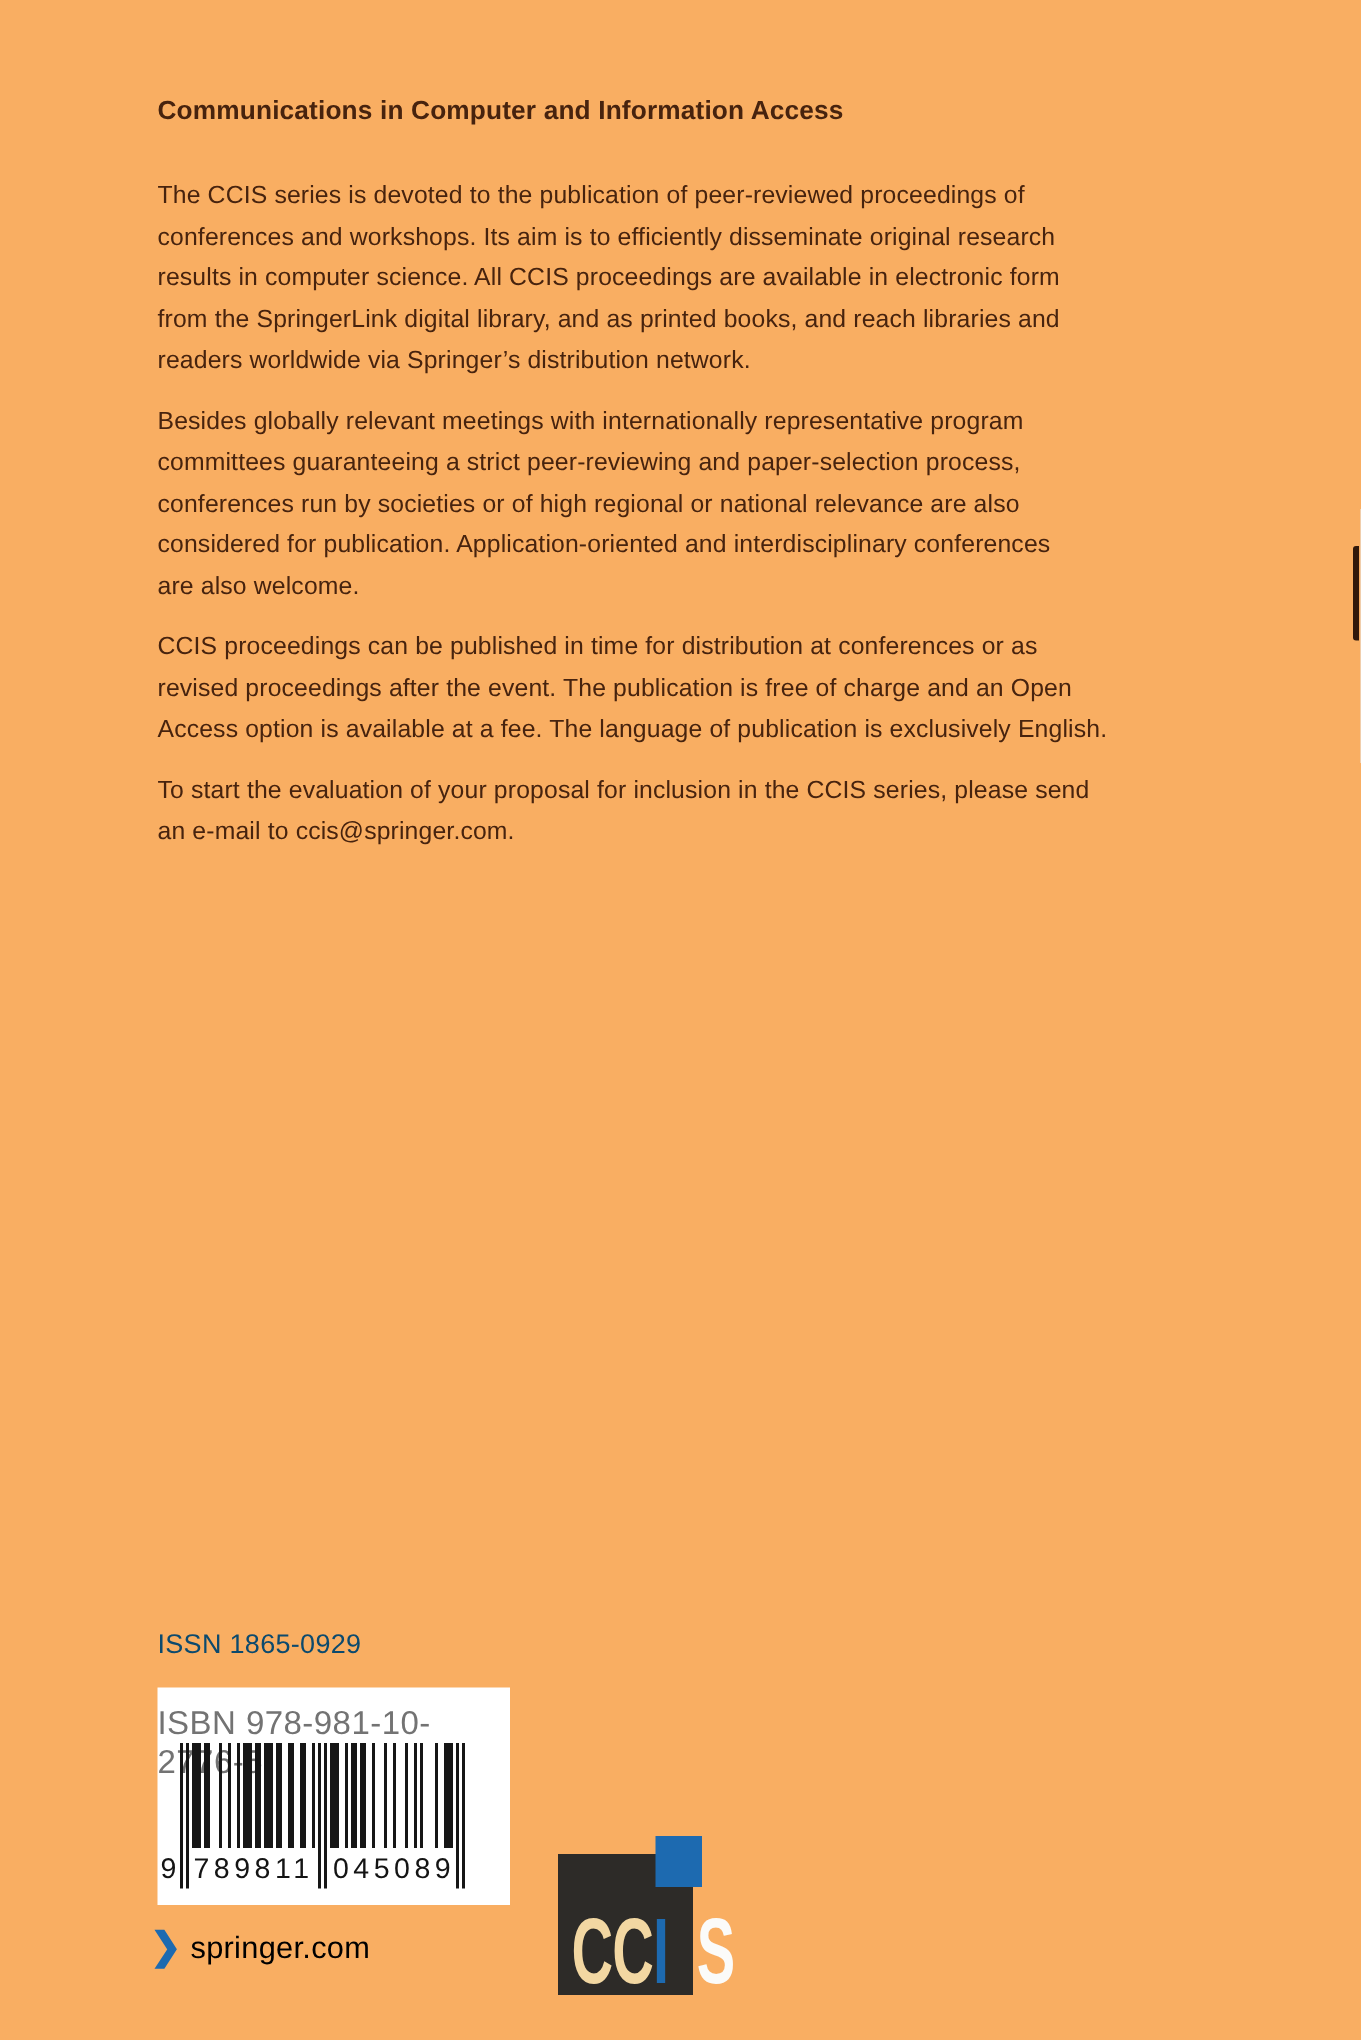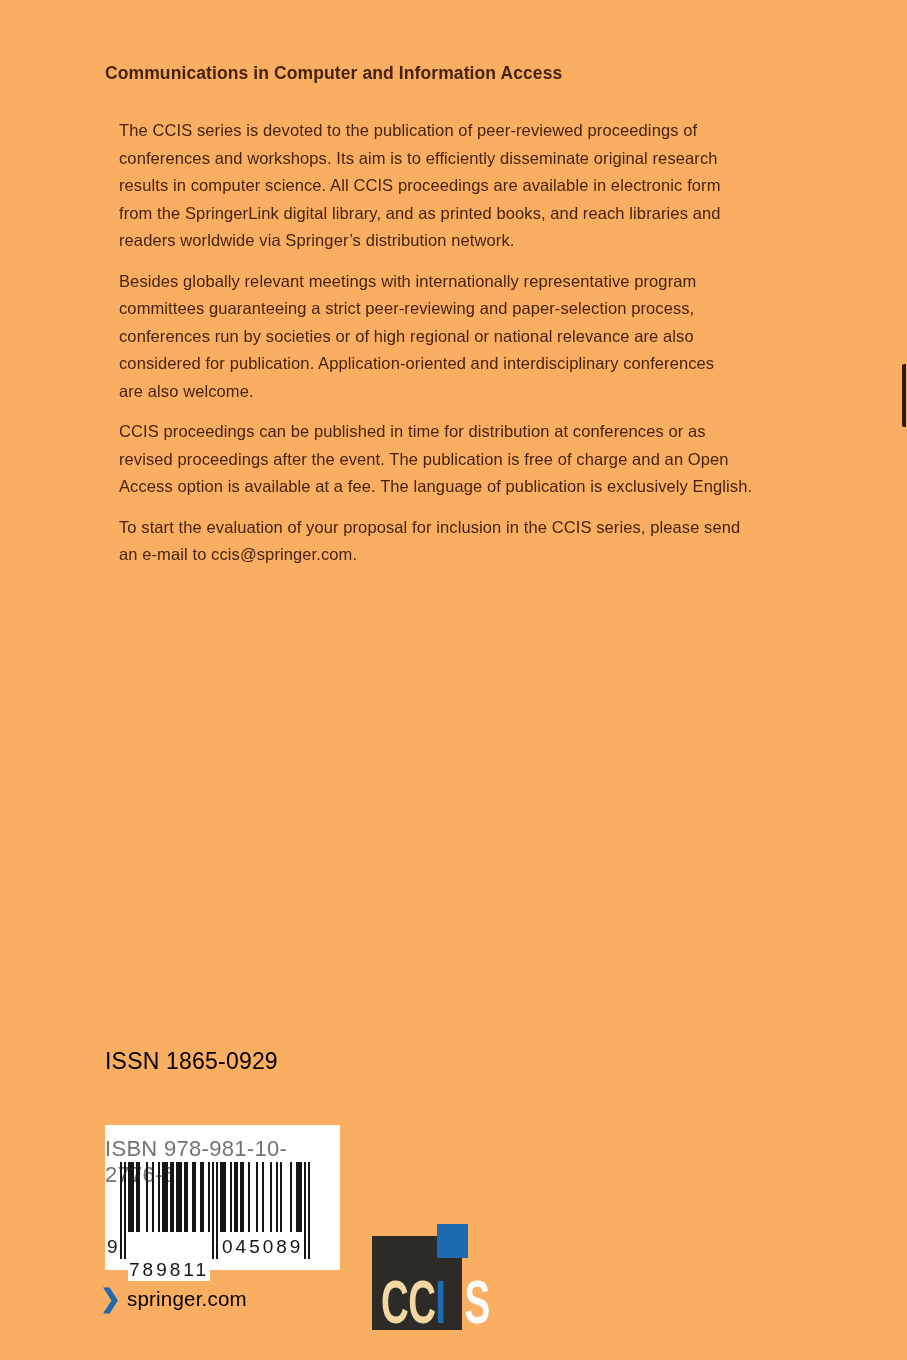--- a/index.html
+++ b/index.html
@@ -11,26 +11,26 @@
     font-family:"Liberation Sans",sans-serif;
   }
   .text-block{
     position:absolute;left:105px;top:63px;width:700px;
     color:#47230e;
   }
   .series-title{
     font-size:17.5px;font-weight:700;margin:0 0 33px 0;letter-spacing:0.1px;
   }
   .para{
-    font-size:16.5px;line-height:27.5px;margin:0 0 13px 14px;
+    font-size:16.5px;line-height:27.5px;margin:0 0 13px 0;
     white-space:pre-line;letter-spacing:0.1px;
   }
   .issn{
-    position:absolute;left:105px;top:1048px;
-    font-size:23px;font-weight:500;color:#000000;letter-spacing:0.2px;
+    position:absolute;left:105px;top:1086px;
+    font-size:18px;font-weight:500;color:#0c4a6e;letter-spacing:0.2px;
   }
   
   .barcode-panel{
     position:absolute;left:105px;top:1125px;width:235px;height:145px;
     background:#ffffff;
   }
   .isbn-label{
     position:absolute;top:11px;left:0;width:100%;text-align:left;
     font-size:22px;color:#737373;letter-spacing:0.3px;
   }
@@ -39,21 +39,21 @@
   }
   .bc-module{width:2px;height:70px;}
   .bc-module.bar{background:#161616;}
   .bc-module.guard{position:relative;z-index:3;}
   .bc-module.guard.bar{height:97px;}
   .bc-digit{
     position:absolute;top:111px;font-size:19px;color:#141414;
     background:#ffffff;z-index:1;padding:0 1px;line-height:22px;
   }
   .bc-lead{left:1px;}
-  .bc-g1{left:23px;letter-spacing:3px;margin-top:23px;}
+  .bc-g1{left:23px;letter-spacing:3px;}
   .bc-g2{left:116px;letter-spacing:3px;}
   
   .ccis-logo{position:absolute;left:370px;top:1224px;width:140px;height:106px;}
   .logo-dark{position:absolute;left:2px;top:12px;width:90px;height:94px;background:#2d2b28;}
   .logo-blue-sq{position:absolute;left:67px;top:0;width:31px;height:34px;background:#1d6ab0;}
   .logo-letters{
     position:absolute;left:11px;bottom:4px;display:flex;align-items:baseline;
     font-size:62px;font-weight:700;line-height:0.78;letter-spacing:-1px;
     transform:scaleX(0.62);transform-origin:left bottom;white-space:nowrap;
   }

